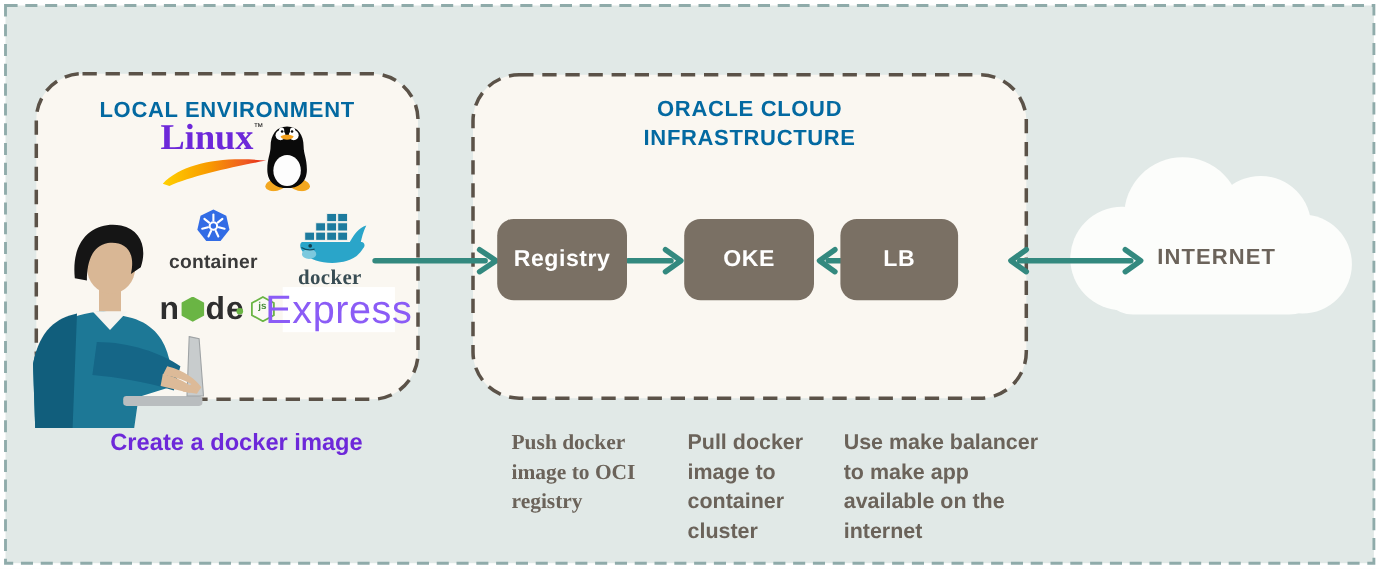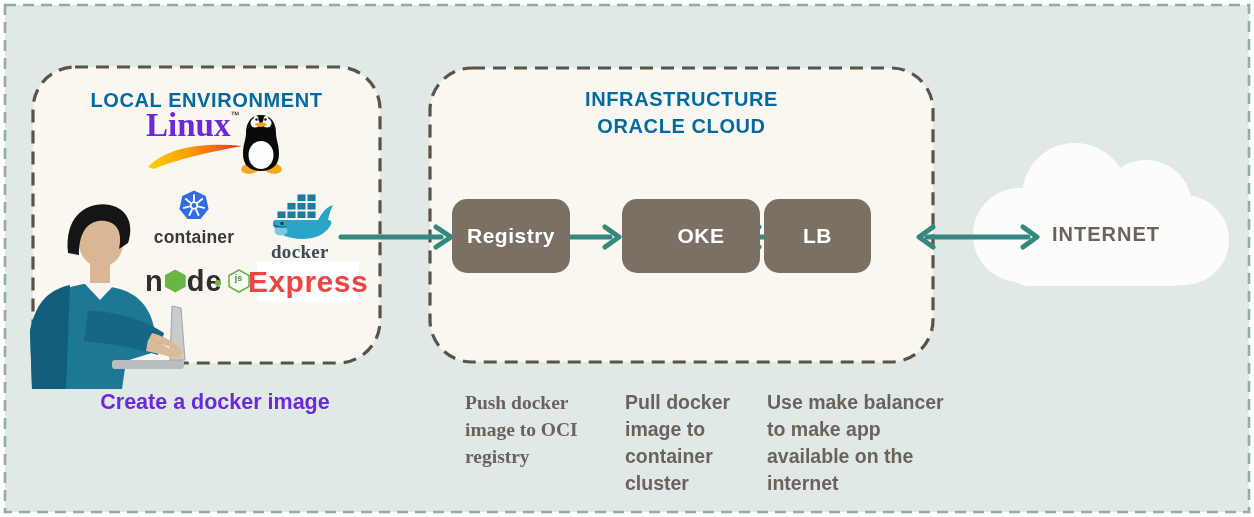--- a/index.html
+++ b/index.html
@@ -52,21 +52,21 @@
   .js-badge-text{
     position:absolute;left:0;top:4px;width:22px;text-align:center;
     font-size:9px;font-weight:700;color:#4a8f3d;
   }
 
   
   .express-chip{
     background:#ffffff;width:102px;height:41px;display:flex;
     align-items:center;justify-content:center;
   }
-  .express-text{font-size:30px;font-weight:700;color:#ef4444;letter-spacing:.5px;}
+  .express-text{font-size:36px;font-weight:400;color:#8b5cf6;letter-spacing:.5px;}
 </style>
 </head>
 <body>
 
 <div class="canvas">
 
   <svg class="layer" viewBox="0 0 1254 517">
 
     <rect x="5" y="5" width="1244" height="507" fill="#e1e9e7" stroke="#8fabaa" stroke-width="2.6" stroke-dasharray="11 7"></rect>
 
@@ -202,26 +202,26 @@
     <path d="M66,112 C96,112 124,122 142,134 L136,156 C110,148 84,144 62,142 Z" fill="#156687"></path>
     <rect x="90" y="161" width="72" height="9" rx="3" fill="#b9bdbf"></rect>
     <polygon points="150,107 159,109 163,161 148,161" fill="#c8cccd" stroke="#9fa3a5" stroke-width="1"></polygon>
     <path d="M130,134 C146,138 156,146 161,153 L157,159 L144,157 L152,150 C144,146 134,143 126,142 Z" fill="#dcba98"></path>
     <path d="M126,141 C140,144 150,150 156,156 L150,158 L124,152 Z" fill="#dcba98"></path>
   </svg>
 
   <div class="abs local-caption" style="left:45px;top:390px;width:340px;">Create a docker image</div>
 
   <div class="abs panel-title" style="left:430px;top:86px;width:503px;">
+    <div>ORACLE CLOUD</div>
     <div>INFRASTRUCTURE</div>
-    <div>ORACLE CLOUD</div>
   </div>
 
   <div class="abs node-box" style="left:452px;top:199px;width:118px;height:74px;">Registry</div>
-  <div class="abs node-box" style="left:622px;top:199px;width:118px;height:74px;padding-left:20px;">OKE</div>
+  <div class="abs node-box" style="left:622px;top:199px;width:118px;height:74px;">OKE</div>
   <div class="abs node-box" style="left:764px;top:199px;width:107px;height:74px;">LB</div>
 
   <div class="abs internet-label" style="left:1052px;top:223px;">INTERNET</div>
 
   <div class="abs step-caption" style="left:465px;top:389px;width:145px;font-family:Liberation Serif, serif;">
     <div>Push docker</div>
     <div>image to OCI</div>
     <div>registry</div>
   </div>
   <div class="abs step-caption" style="left:625px;top:389px;width:130px;">

